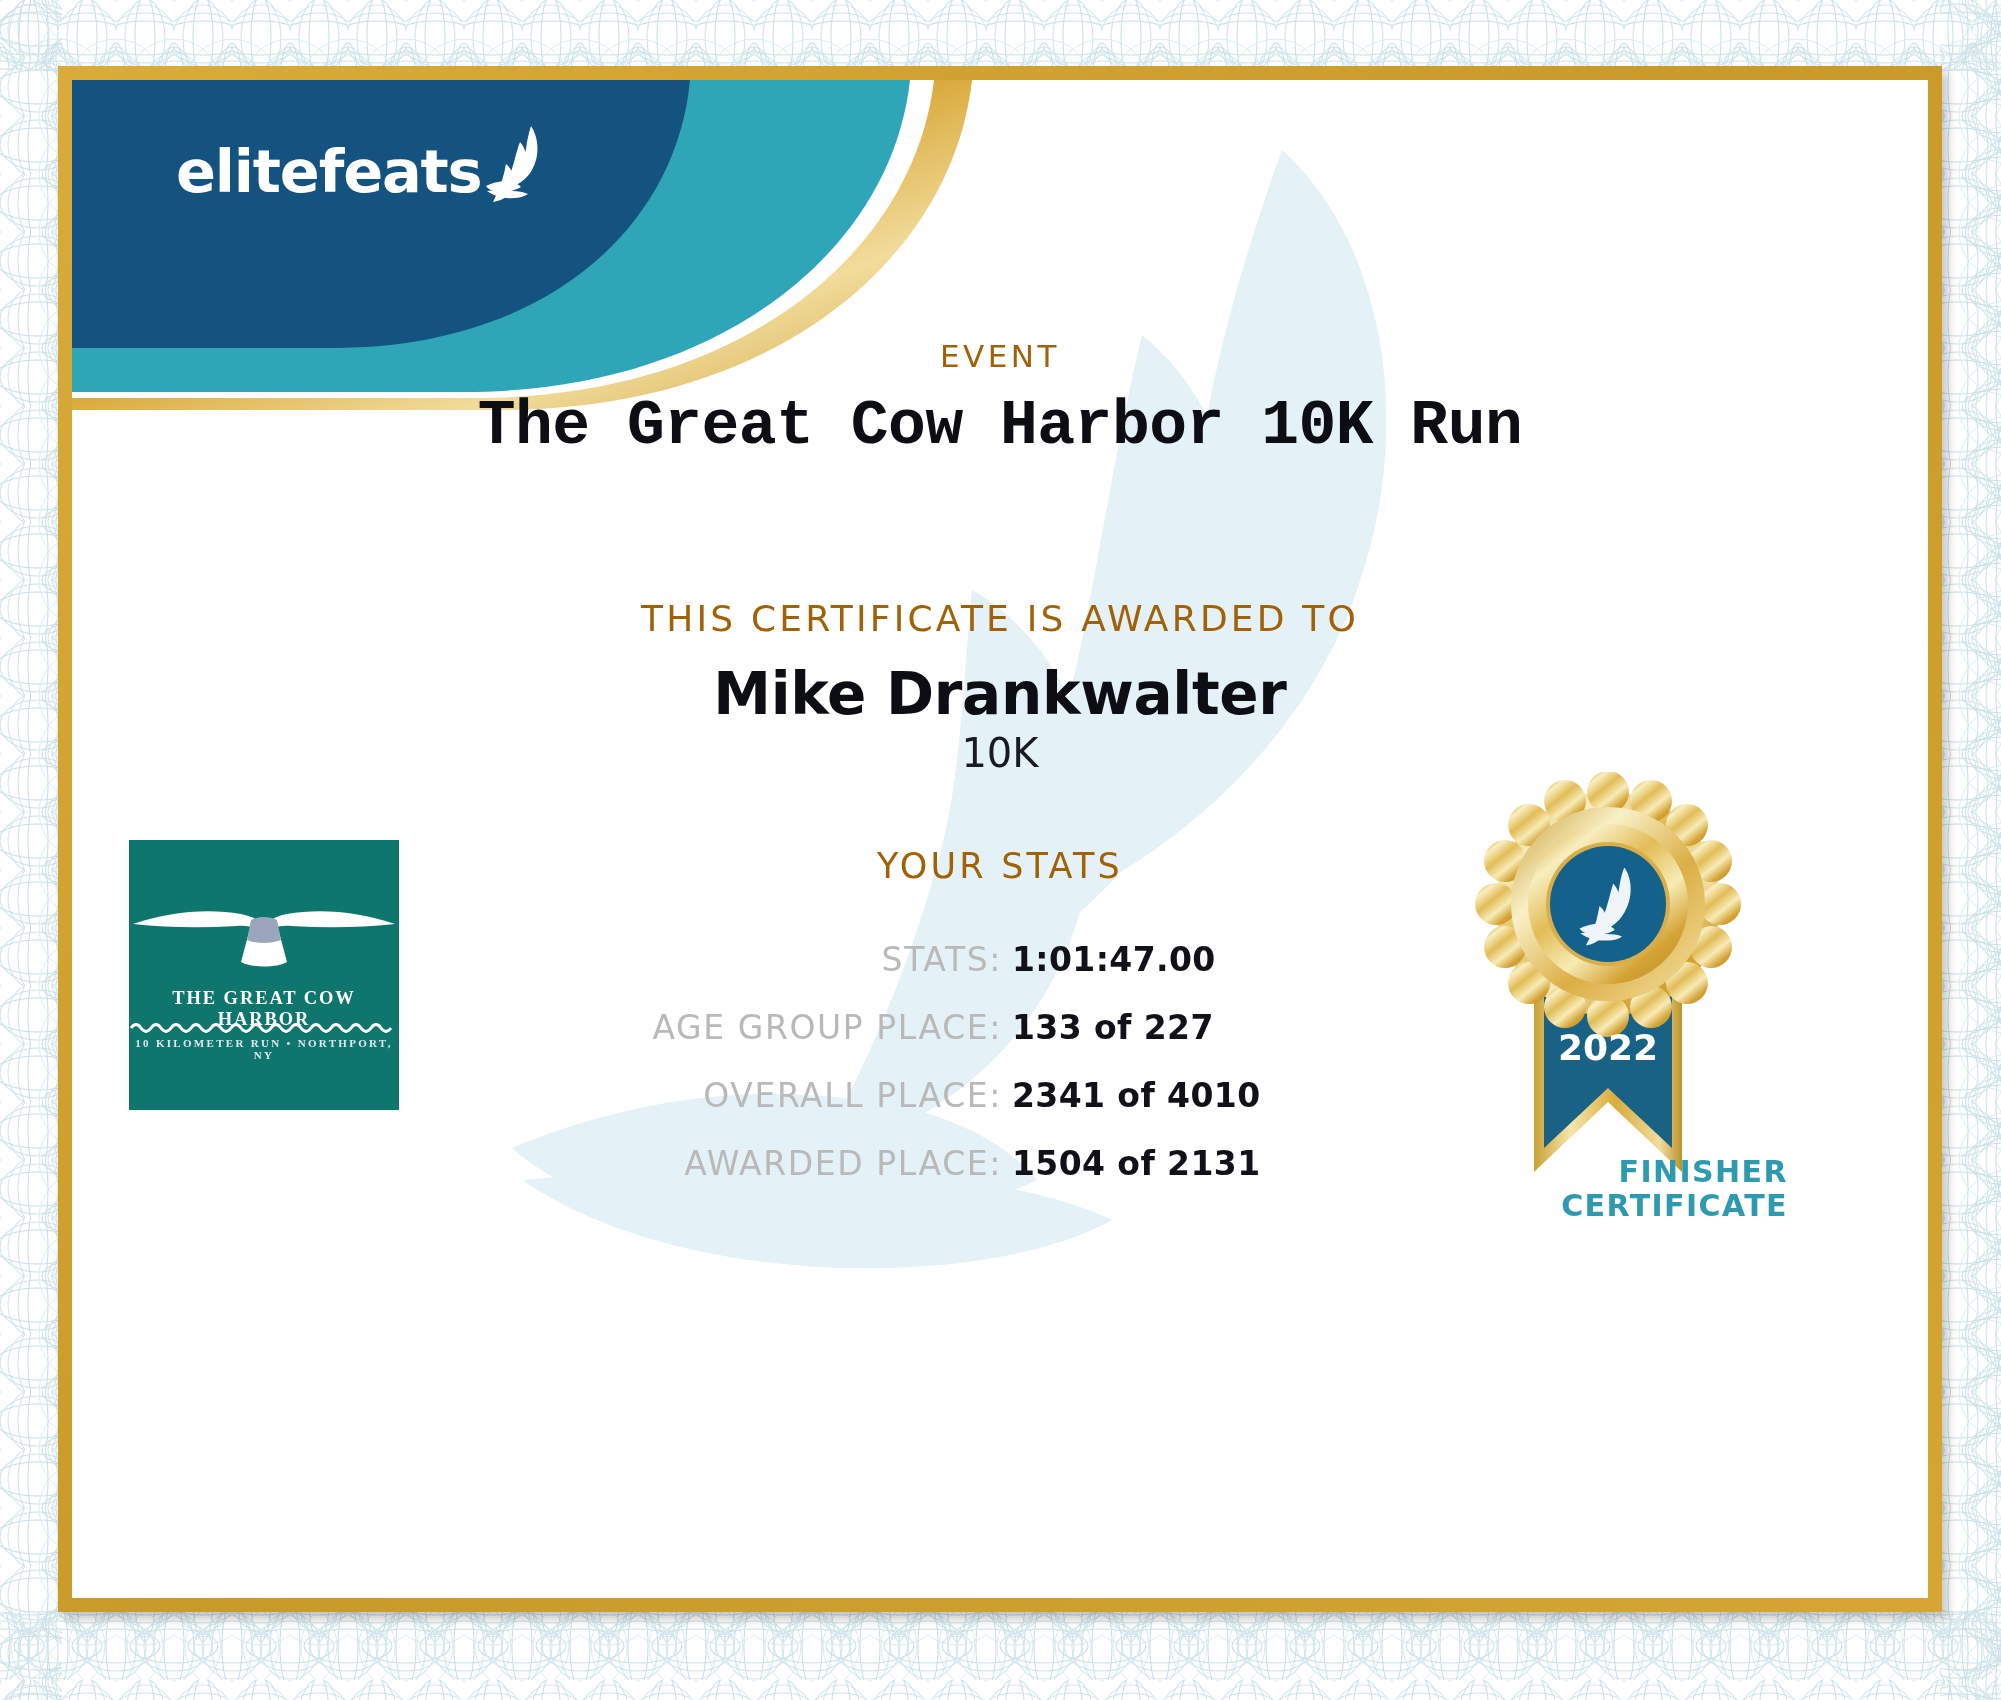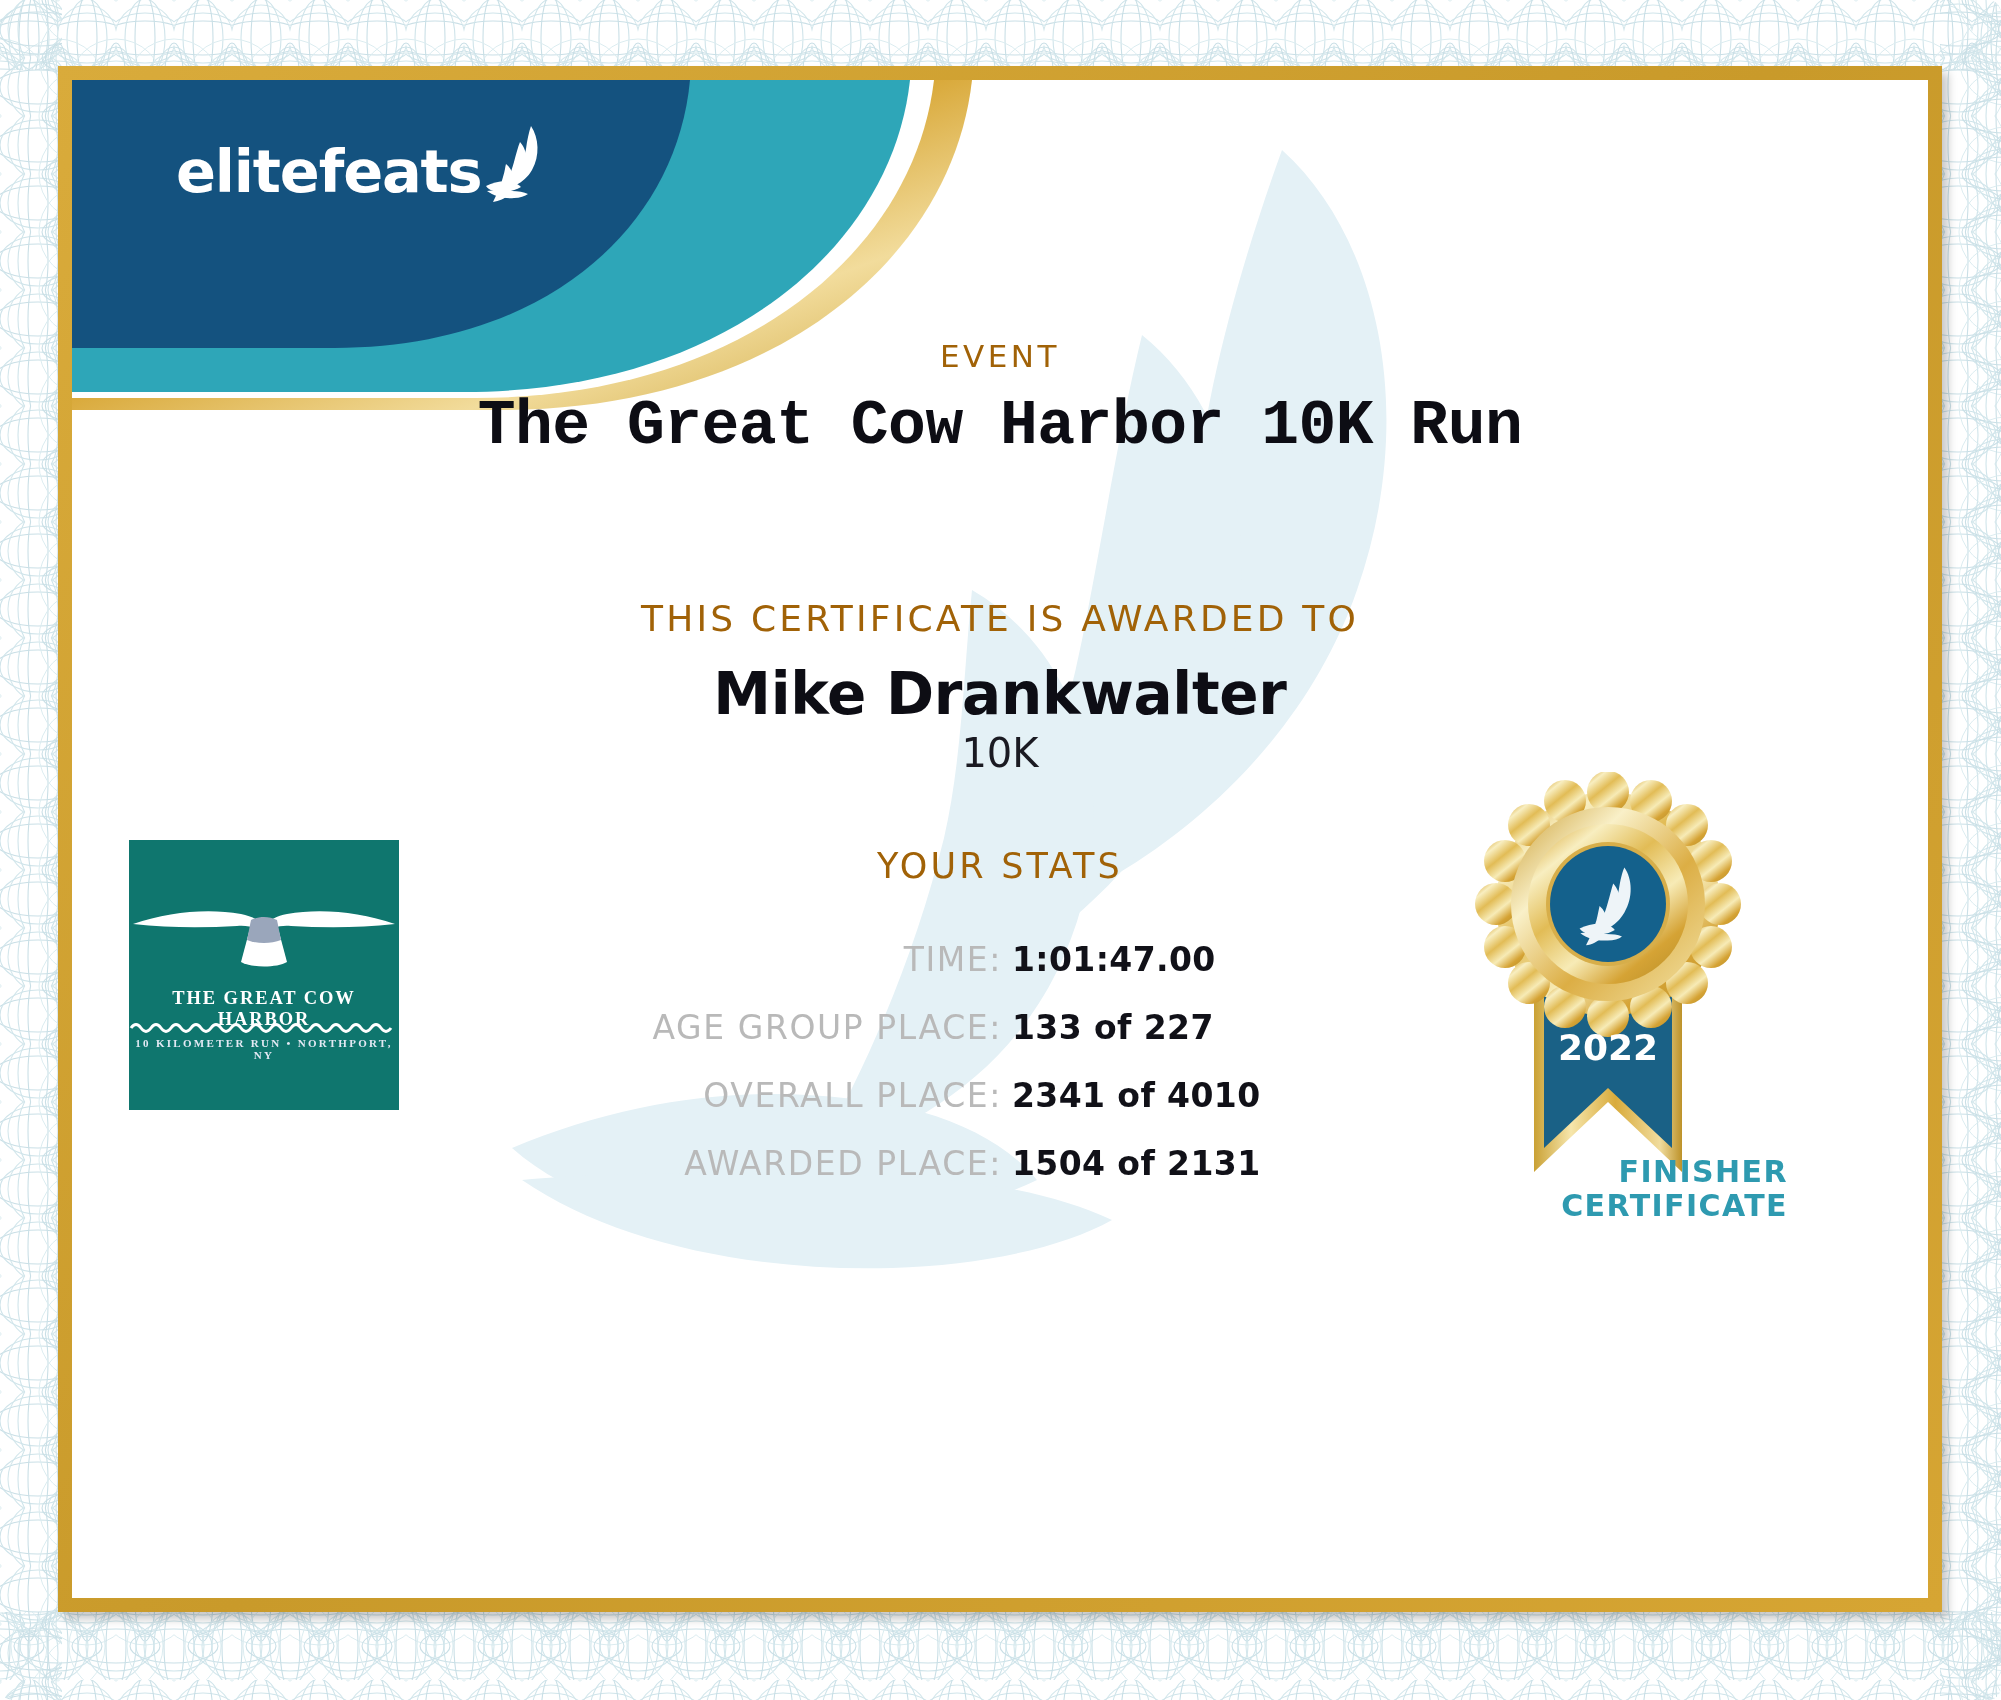--- a/index.html
+++ b/index.html
@@ -15,21 +15,20 @@
     overflow: hidden;
   }
 
   
   #certificate-page {
     position: relative;
     width: 2001px;
     height: 1700px;
     background: #ffffff;
     overflow: hidden;
-    border-radius: 13px;
   }
 
   .guilloche {
     position: absolute;
     inset: 0;
     z-index: 1;
     pointer-events: none;
   }
 
   
@@ -366,21 +365,21 @@
       <div class="caption" id="awarded-label">THIS CERTIFICATE IS AWARDED TO</div>
       <div id="recipient-name">Mike Drankwalter</div>
       <div id="recipient-division">10K</div>
 
       <div class="caption" id="stats-label">YOUR STATS</div>
     </div>
 
     <table id="stats-table">
       <tbody>
         <tr>
-          <td class="stat-label-cell">TIME:</td>
+          <td class="stat-label-cell">STATS:</td>
           <td class="stat-value-cell">1:01:47.00</td>
         </tr>
         <tr>
           <td class="stat-label-cell">AGE GROUP PLACE:</td>
           <td class="stat-value-cell">133 of 227</td>
         </tr>
         <tr>
           <td class="stat-label-cell">OVERALL PLACE:</td>
           <td class="stat-value-cell">2341 of 4010</td>
         </tr>

